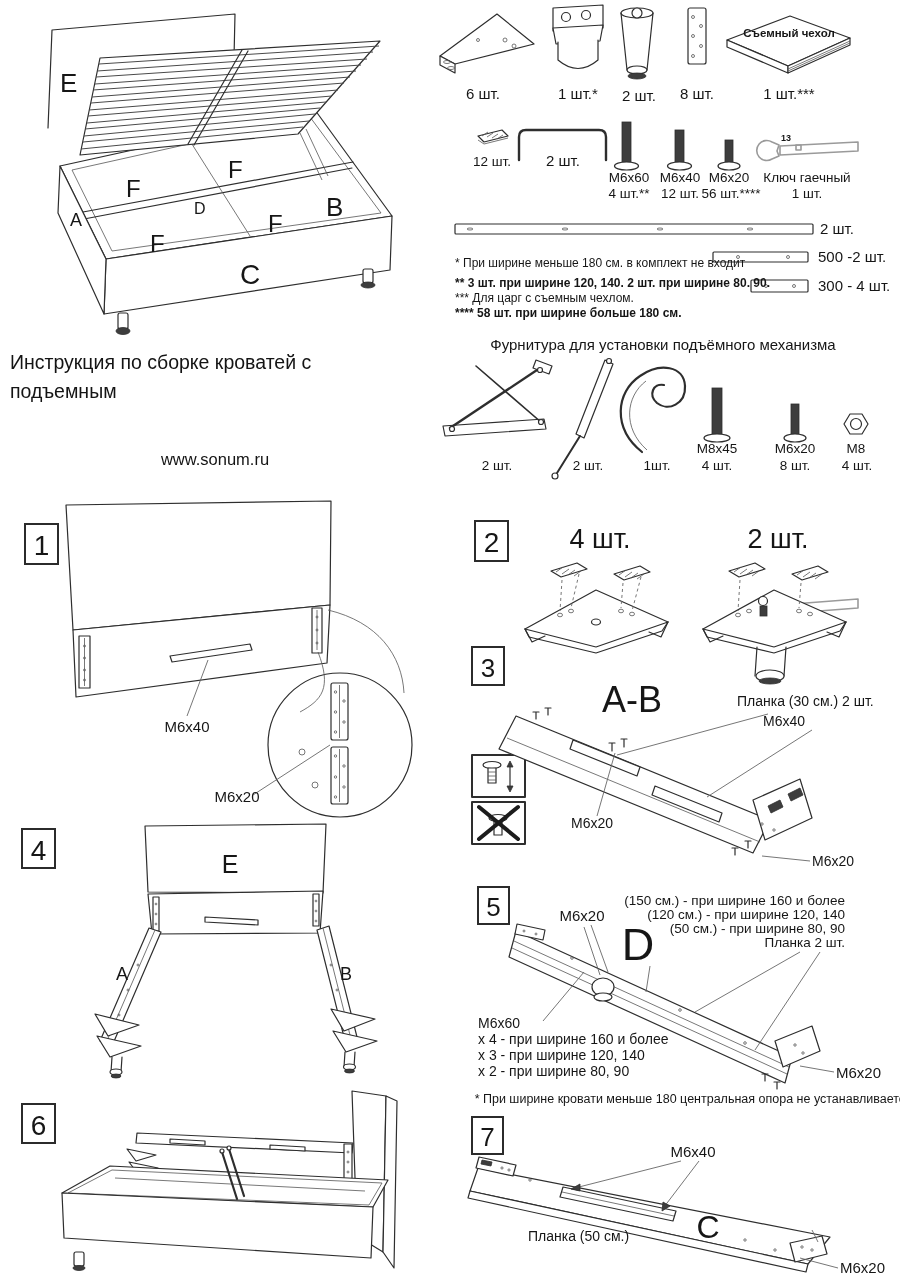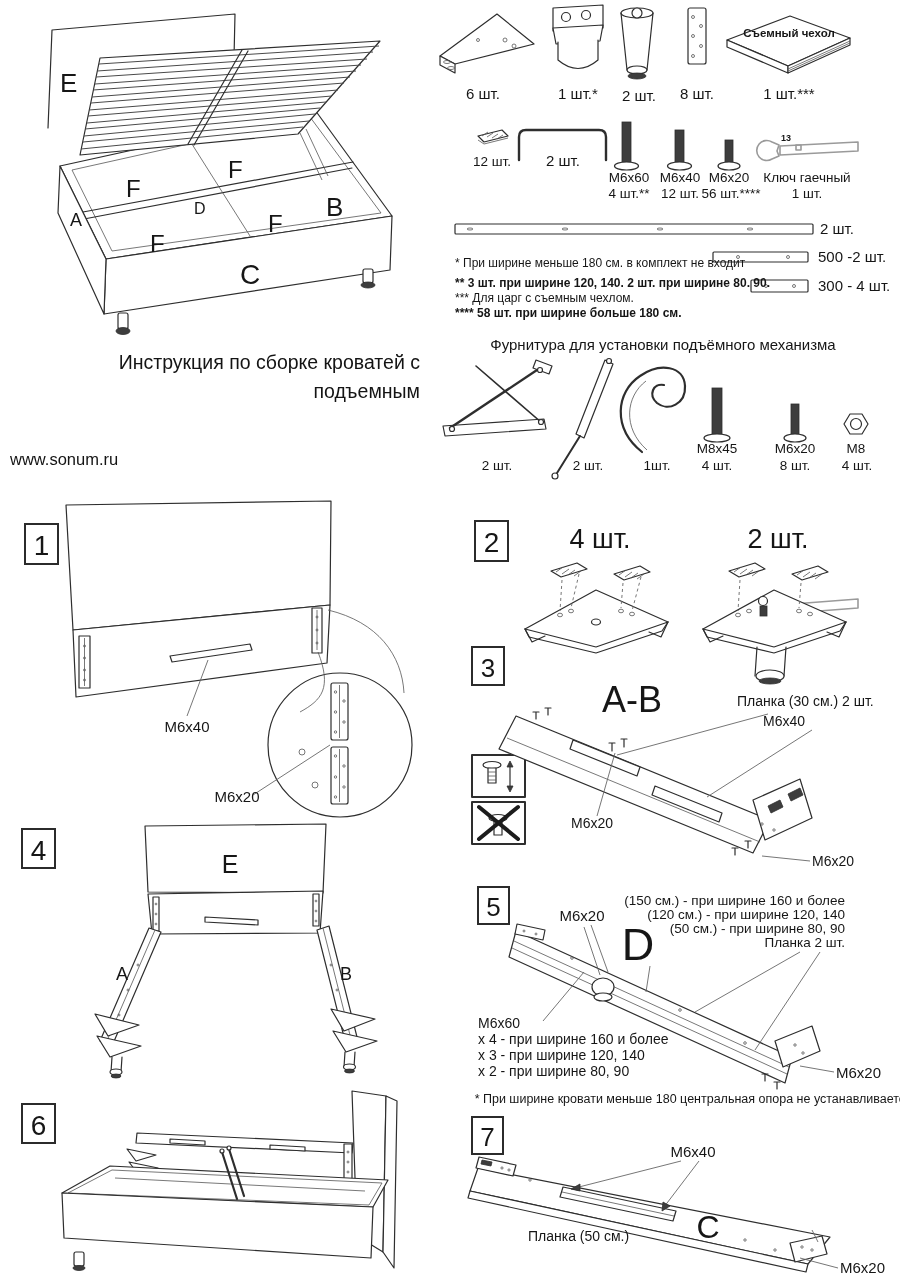--- a/index.html
+++ b/index.html
@@ -9,23 +9,23 @@
   .ln{fill:none;stroke:#2e2e2e;stroke-width:1.2;stroke-linejoin:round;stroke-linecap:round;}
   .lnw{fill:#ffffff;stroke:#2e2e2e;stroke-width:1.2;stroke-linejoin:round;stroke-linecap:round;}
   .thin{fill:none;stroke:#555;stroke-width:0.8;}
   .slat{fill:none;stroke:#4a4a4a;stroke-width:1;}
   .dark{fill:#3d3d3d;stroke:#2e2e2e;stroke-width:0.8;}
   .leader{stroke:#666;stroke-width:0.9;fill:none;}
   .wrench{fill:none;stroke:#9a9a9a;stroke-width:1.6;stroke-linejoin:round;}
   .t{font-family:"Liberation Sans",sans-serif;fill:#161616;}
   .numrect{fill:#fff;stroke:#2b2b2b;stroke-width:2;}
   .xmark{stroke:#1c1c1c;stroke-width:4;stroke-linecap:round;}
-  .main-title{position:absolute;left:10px;top:348px;width:410px;text-align:right;
+  .main-title{position:absolute;left:10px;top:348px;width:410px;text-align:left;
               font-size:19.5px;line-height:1.5;color:#141414;}
-  .website{position:absolute;left:10px;top:450px;width:410px;
+  .website{position:absolute;left:10px;top:450px;width:410px;text-align:center;
            font-size:16.5px;color:#141414;}
 </style>
 </head>
 <body>
 
 <svg style="left:20px;top:5px" width="420" height="338" viewBox="20 5 420 338">
   <g>
     <path class="ln" d="M48,128 L52,30 L235,14 L233,102"></path>
   </g>
   <g>

